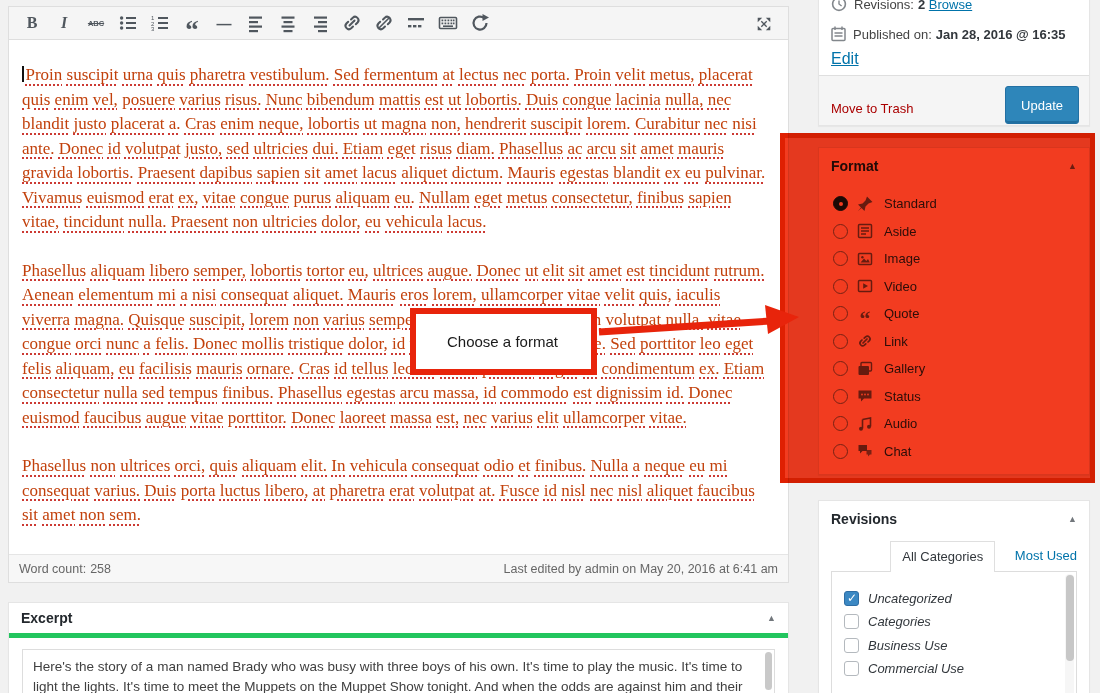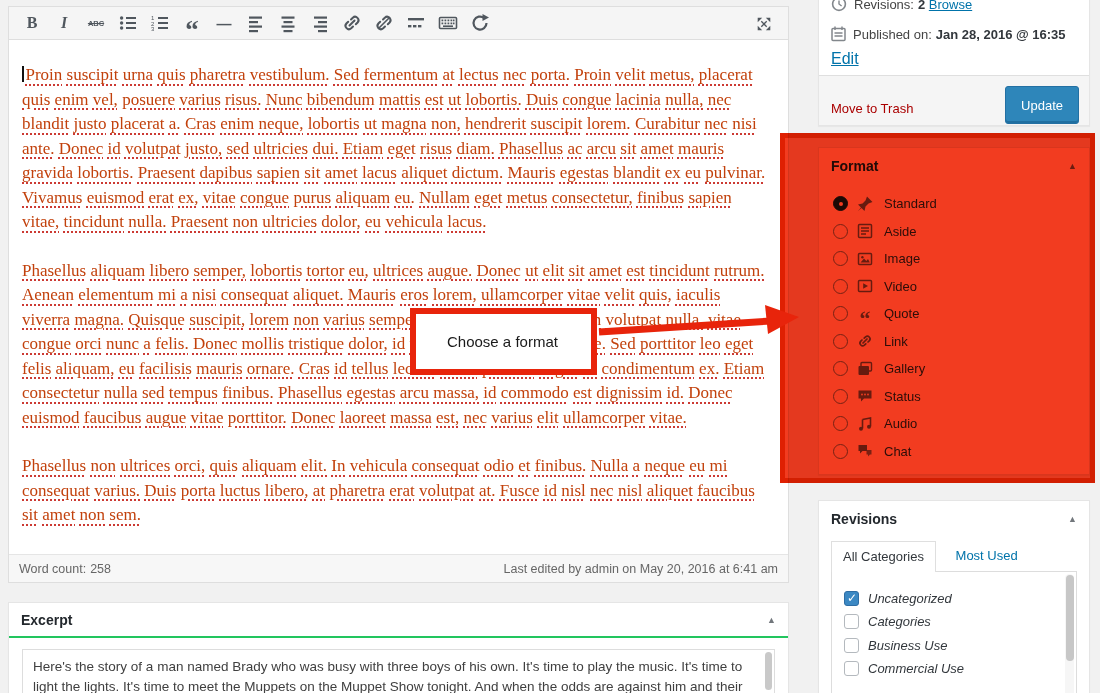--- a/index.html
+++ b/index.html
@@ -53,35 +53,35 @@
   .fmt-list{position:absolute;left:14px;right:10px;top:42px;}
   .fmt-row{height:27.5px;display:flex;align-items:center;cursor:pointer;}
   .radio{width:15px;height:15px;border:1px solid #7e8993;border-radius:50%;background:#fff;margin-right:8px;flex:none;position:relative;}
   .radio.sel{background:#1d2327;border-color:#1d2327;}
   .radio.sel::after{content:"";position:absolute;left:4.5px;top:4.5px;width:4px;height:4px;border-radius:50%;background:#fff;}
   .fmt-ico{width:18px;height:16px;margin-right:10px;flex:none;display:flex;align-items:center;justify-content:center;}
   .fmt-label{font-size:13px;color:#32373c;}
 
   
   #categories-panel{left:818px;top:500px;width:272px;height:220px;}
-  .cat-tabs{margin:4px 12px 0;font-size:13px;position:relative;z-index:2;}
+  .cat-tabs{margin:4px 12px 0;font-size:13px;position:relative;z-index:2;text-align:right;}
   .cat-tab-active{display:inline-block;padding:7px 11px 8px;border:1px solid #dfdfdf;border-bottom:none;background:#fff;color:#32373c;cursor:pointer;position:relative;top:1px;}
   .cat-tab-link{margin-left:16px;color:#0073aa;text-decoration:none;cursor:pointer;}
   .cat-listbox{margin:0 12px;border:1px solid #ddd;background:#fff;height:150px;position:relative;padding:10px 0 0 12px;overflow:hidden;}
   .cat-row{height:23.5px;display:flex;align-items:flex-end;cursor:pointer;font-style:italic;}
   .cb{width:15px;height:15px;border:1px solid #b4b9be;border-radius:3px;background:#fff;margin-right:9px;flex:none;position:relative;}
   .cb.checked{background:#3b88c3;border-color:#2e6da4;}
   .cb.checked::after{content:"\2713";position:absolute;left:2px;top:-1px;color:#fff;font-size:12px;font-weight:bold;}
   .cat-label{font-size:13px;color:#32373c;}
   .cat-sb{position:absolute;top:2px;right:2px;width:9px;height:144px;background:#f6f6f6;border-radius:5px;}
   .cat-sb .thumb{position:absolute;left:.5px;top:1px;width:8px;height:86px;background:#c7c7c7;border-radius:5px;cursor:pointer;}
 
   
   #excerpt-panel{left:8px;top:602px;width:781px;height:120px;}
-  #excerpt-panel .panel-head{border-bottom:2px solid #22c55e;gap:36px;}
+  #excerpt-panel .panel-head{border-bottom:5px solid #22c55e;gap:36px;}
   .excerpt-body{padding:11px 13px;}
   .fake-textarea{position:relative;border:1px solid #ddd;background:#fff;min-height:70px;padding:7px 22px 7px 10px;
     font-size:13.5px;line-height:20px;color:#404040;cursor:text;}
   .ta-thumb{position:absolute;right:2px;top:2px;width:7px;height:38px;background:#c9c9c9;border-radius:4px;cursor:pointer;}
 
   
   #red-overlay{position:absolute;left:780px;top:133px;width:315px;height:350px;background:rgba(241,39,8,0.9);
     border:5px solid rgba(221,30,0,0.9);mix-blend-mode:multiply;z-index:30;pointer-events:none;}
   #callout{position:absolute;left:410px;top:308px;width:187px;height:67px;background:#fff;border:6px solid #e8240b;
     z-index:40;display:flex;align-items:center;padding-left:31px;font-size:15px;color:#1a1a1a;}

